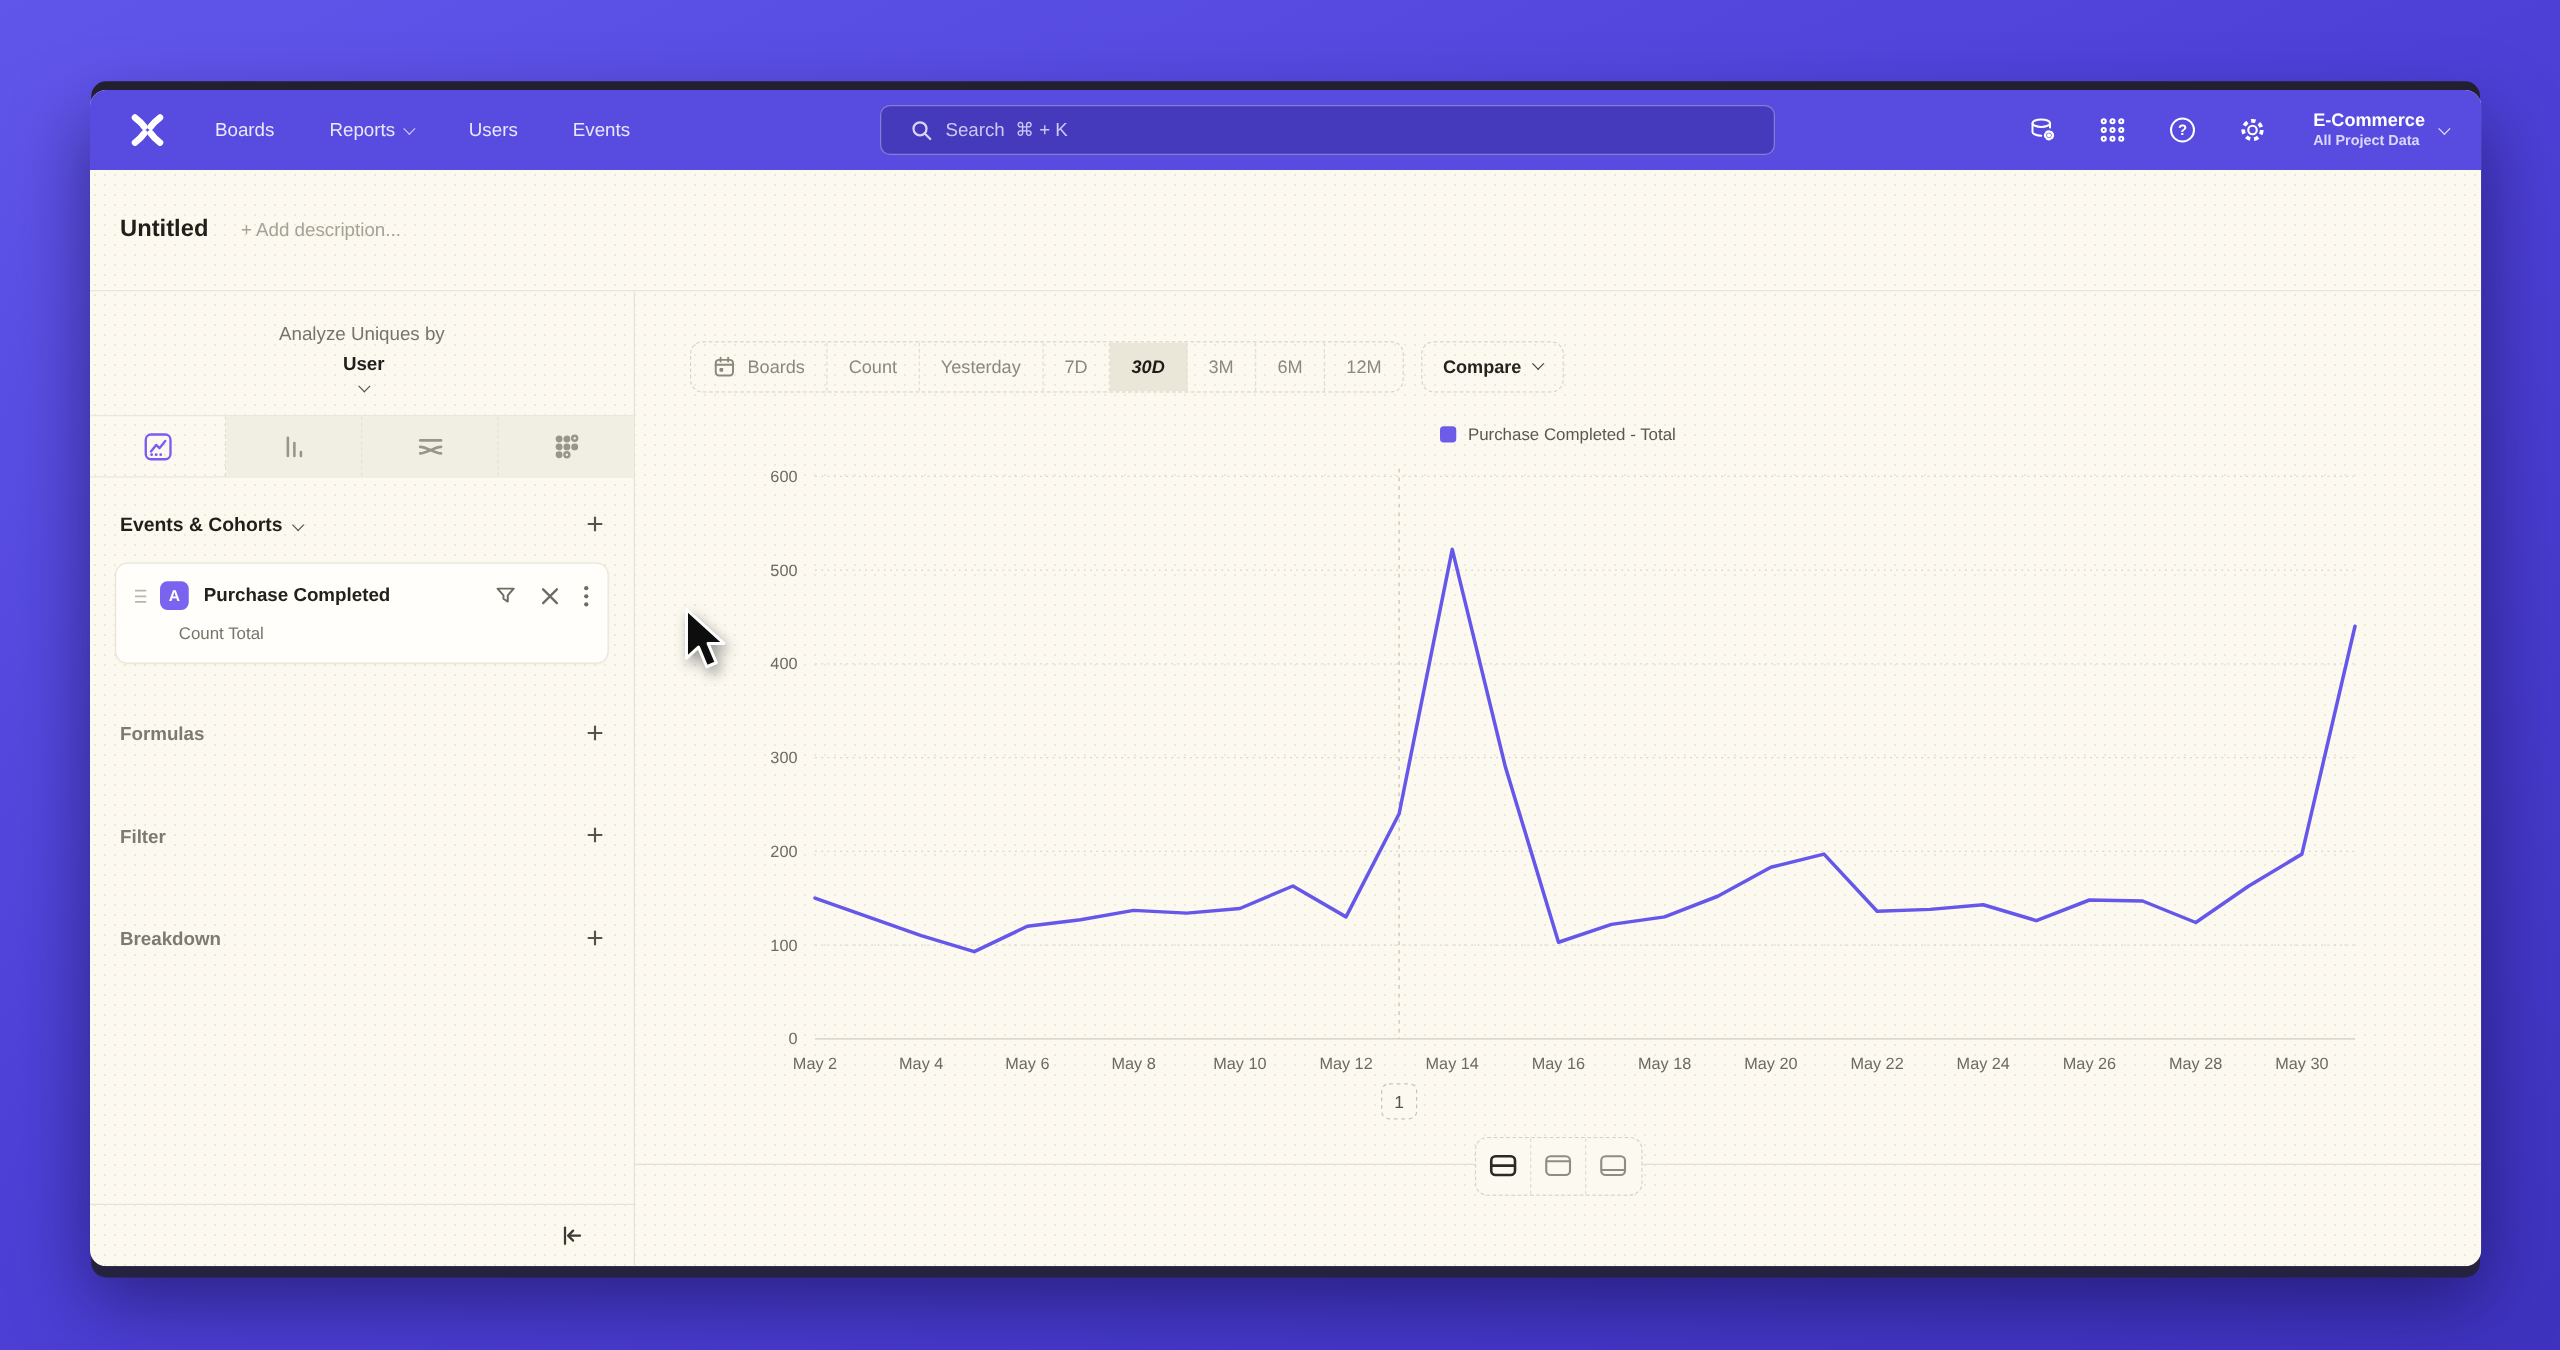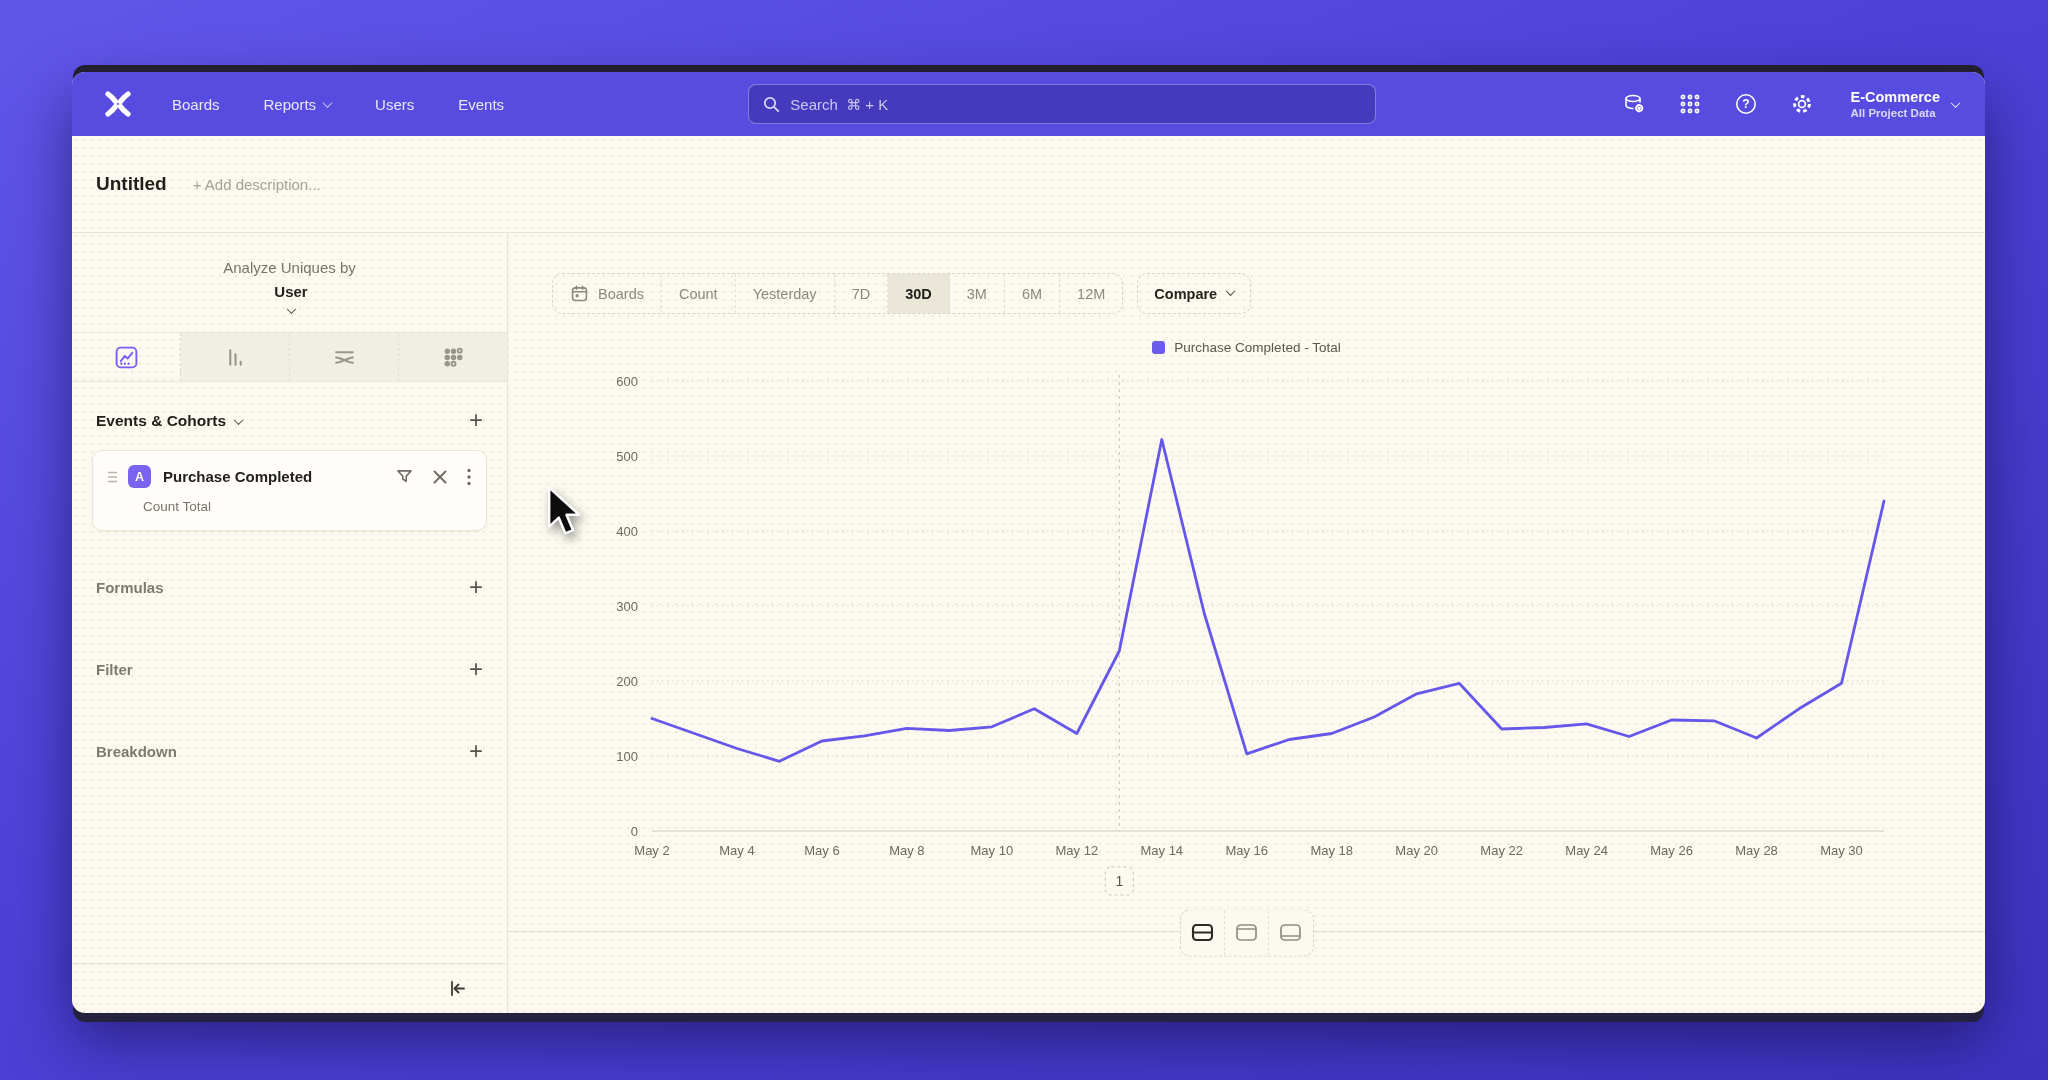--- a/index.html
+++ b/index.html
@@ -13,23 +13,23 @@
     background-image:radial-gradient(rgba(199,182,95,0.22) 1px, transparent 1.2px);
     background-size:8px 8px;
     box-shadow:0 -8px 0 -1px #221f31, 0 10px 0 -1px #252240, 0 26px 60px rgba(16,10,60,.55);
     display:flex; flex-direction:column; }
 
   
   .nav { height:64px; background:#584be0; display:flex; align-items:center; padding:0 26px; flex:none; }
   .logo { width:40px; height:40px; display:flex; align-items:center; justify-content:center; margin-right:34px; }
   .nav-links { display:flex; gap:44px; align-items:center; }
   .nav-link { display:flex; align-items:center; gap:8px; color:#eae7fb; font-size:15px; cursor:pointer; }
-  .search { margin:0 auto; width:628px; height:40px; background:rgba(23,12,96,0.28);
+  .search { margin:0 auto; width:716px; height:40px; background:rgba(23,12,96,0.28);
     border:1px solid rgba(255,255,255,0.35); border-radius:8px; display:flex; align-items:center;
-    padding:0 14px; gap:10px; }
+    padding:0 24px; gap:10px; }
   .search input { background:transparent; border:none; outline:none; color:#e4e0fa; font-size:15px; width:100%;
     font-family:"Liberation Sans","DejaVu Sans",sans-serif; }
   .search input::placeholder { color:#cdc7f2; }
   .nav-right { display:flex; align-items:center; gap:30px; }
   .nav-icon { width:26px; height:26px; display:flex; align-items:center; justify-content:center; cursor:pointer; }
   .project { display:flex; align-items:center; gap:12px; color:#fff; cursor:pointer; margin-left:6px; }
   .project .p-name { font-size:14.5px; font-weight:bold; }
   .project .p-sub { font-size:11.5px; color:rgba(255,255,255,.78); font-weight:bold; margin-top:2px; }
 
   .chev { width:7px; height:7px; border-right:1.8px solid currentColor; border-bottom:1.8px solid currentColor;
@@ -80,21 +80,21 @@
   .collapse-btn { cursor:pointer; display:flex; }
 
   
   .main { flex:1; padding:40px 44px 0; display:flex; flex-direction:column; min-width:0; }
   .controls { display:flex; align-items:center; justify-content:space-between; flex:none; }
   .ctrl-left, .ctrl-right { display:flex; align-items:center; gap:14px; }
   .seg { display:flex; border:1px dashed #d6d3c5; border-radius:10px; overflow:hidden; height:41px; background:transparent; }
   .seg-item { display:flex; align-items:center; gap:9px; padding:0 17px; font-size:14.5px; color:#8b897e;
     border-right:1px dashed #e2dfd2; cursor:pointer; white-space:nowrap; }
   .seg-item:last-child { border-right:none; }
-  .seg-item.active { background:#eae6d8; color:#1d1c18; font-weight:bold; }
+  .seg-item.active { background:#eae6d8; color:#1d1c18; font-weight:bold;font-style:italic; }
   .drop { display:flex; align-items:center; gap:10px; height:41px; padding:0 16px; border:1px dashed #d6d3c5;
     border-radius:10px; font-size:14.5px; font-weight:bold; color:#24231e; cursor:pointer; white-space:nowrap; }
   .drop .chev { color:#4a493f; border-width:1.6px; margin-top:-2px; }
 
   .legend { margin-top:26px; display:flex; justify-content:center; align-items:center; gap:9px; flex:none; cursor:pointer; }
   .legend .sw { width:13px; height:13px; border-radius:3px; background:#6d5ce8; }
   .legend .lt { font-size:13.5px; color:#5a584f; }
 
   .chart-wrap { margin-top:4px; display:flex; justify-content:center; flex:none; }
   svg text { font-family:"Liberation Sans","DejaVu Sans",sans-serif; }

